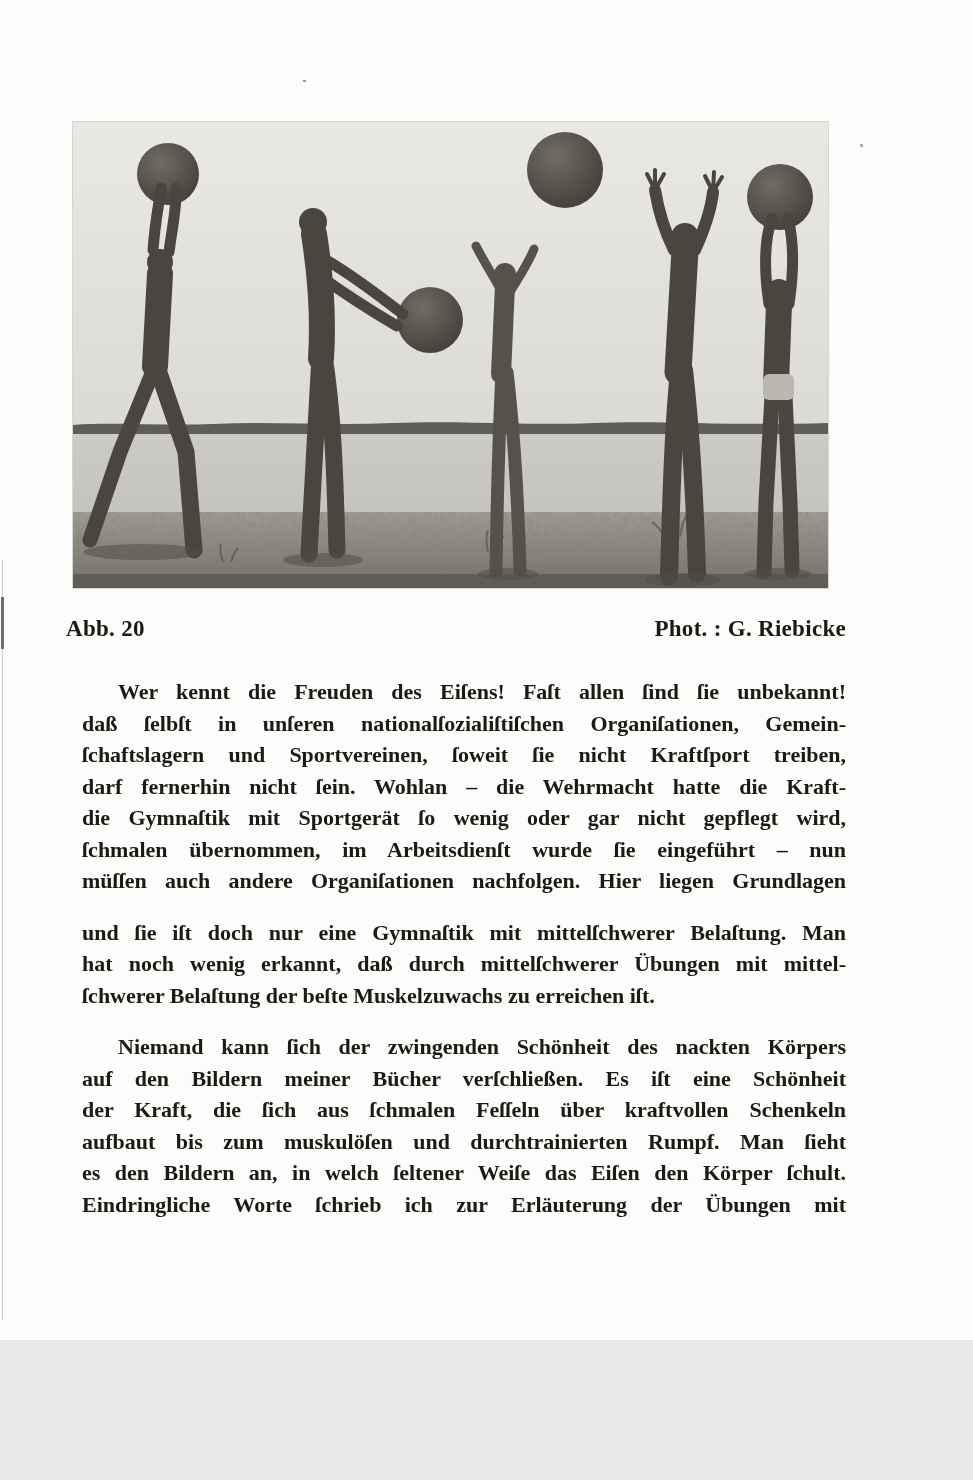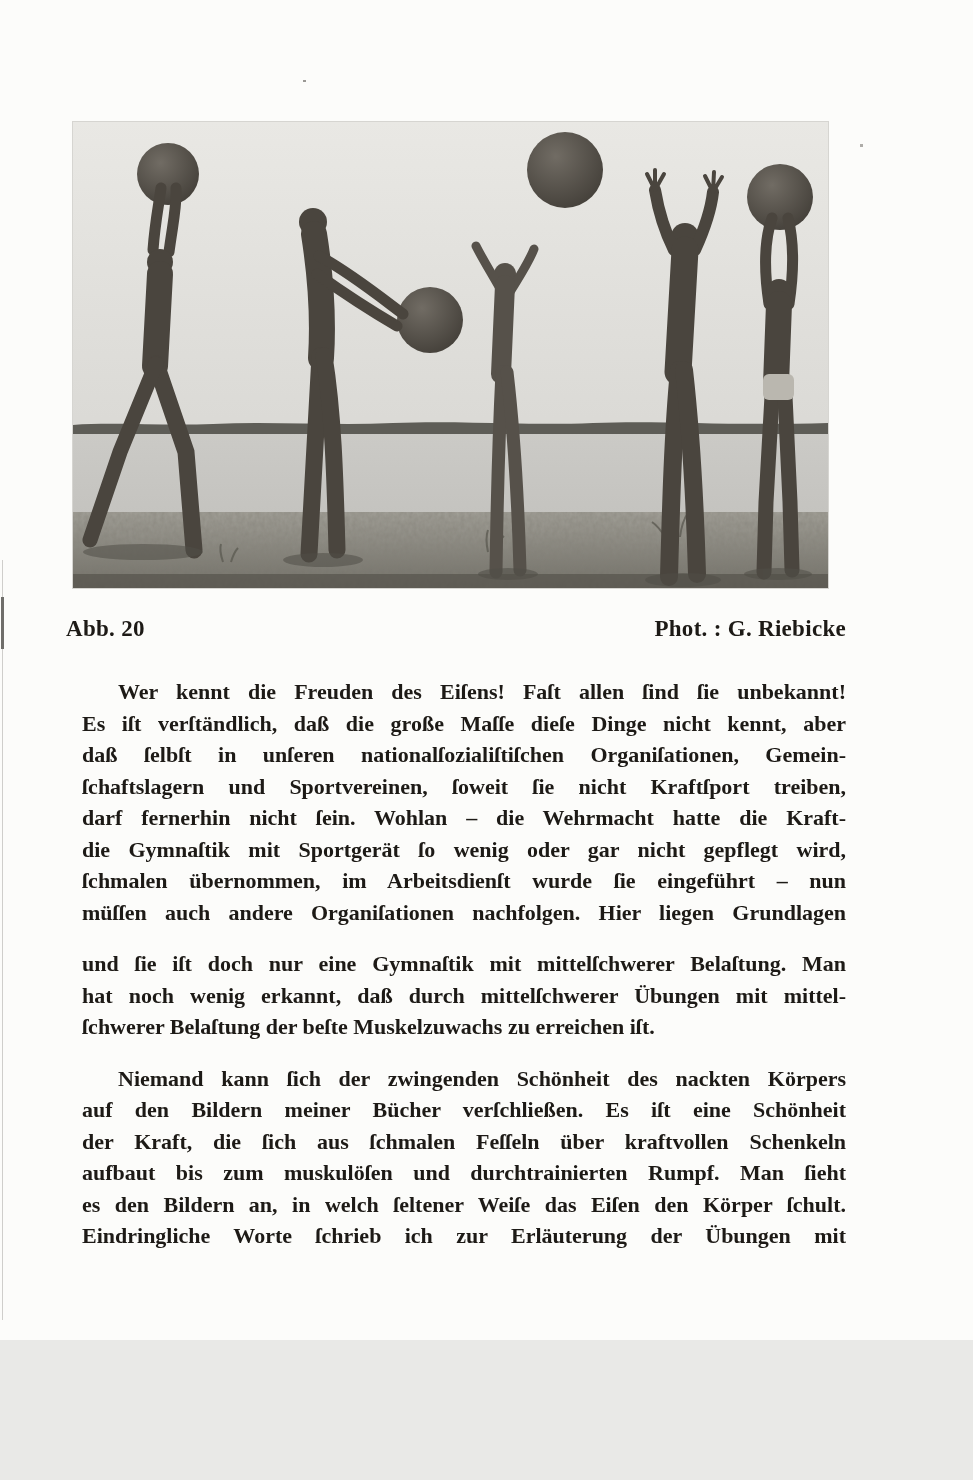--- a/index.html
+++ b/index.html
@@ -151,21 +151,20 @@
   </div>
 
   <div class="caption-row">
     <span>Abb. 20</span>
     <span>Phot. : G. Riebicke</span>
   </div>
 
   <div class="body-text">
     <div class="para">
       <div class="line j indent">Wer kennt die Freuden des Eiſens! Faſt allen ſind ſie unbekannt!</div>
-      <div class="line j">Es iſt verſtändlich, daß die große Maſſe dieſe Dinge nicht kennt, aber</div>
       <div class="line j">daß ſelbſt in unſeren nationalſozialiſtiſchen Organiſationen, Gemein-</div>
       <div class="line j">ſchaftslagern und Sportvereinen, ſoweit ſie nicht Kraftſport treiben,</div>
       <div class="line j">darf fernerhin nicht ſein. Wohlan – die Wehrmacht hatte die Kraft-</div>
       <div class="line j">die Gymnaſtik mit Sportgerät ſo wenig oder gar nicht gepflegt wird,</div>
       <div class="line j">ſchmalen übernommen, im Arbeitsdienſt wurde ſie eingeführt – nun</div>
       <div class="line j">müſſen auch andere Organiſationen nachfolgen. Hier liegen Grundlagen</div>
     </div>
     <div class="para">
       <div class="line j">und ſie iſt doch nur eine Gymnaſtik mit mittelſchwerer Belaſtung. Man</div>
       <div class="line j">hat noch wenig erkannt, daß durch mittelſchwerer Übungen mit mittel-</div>

